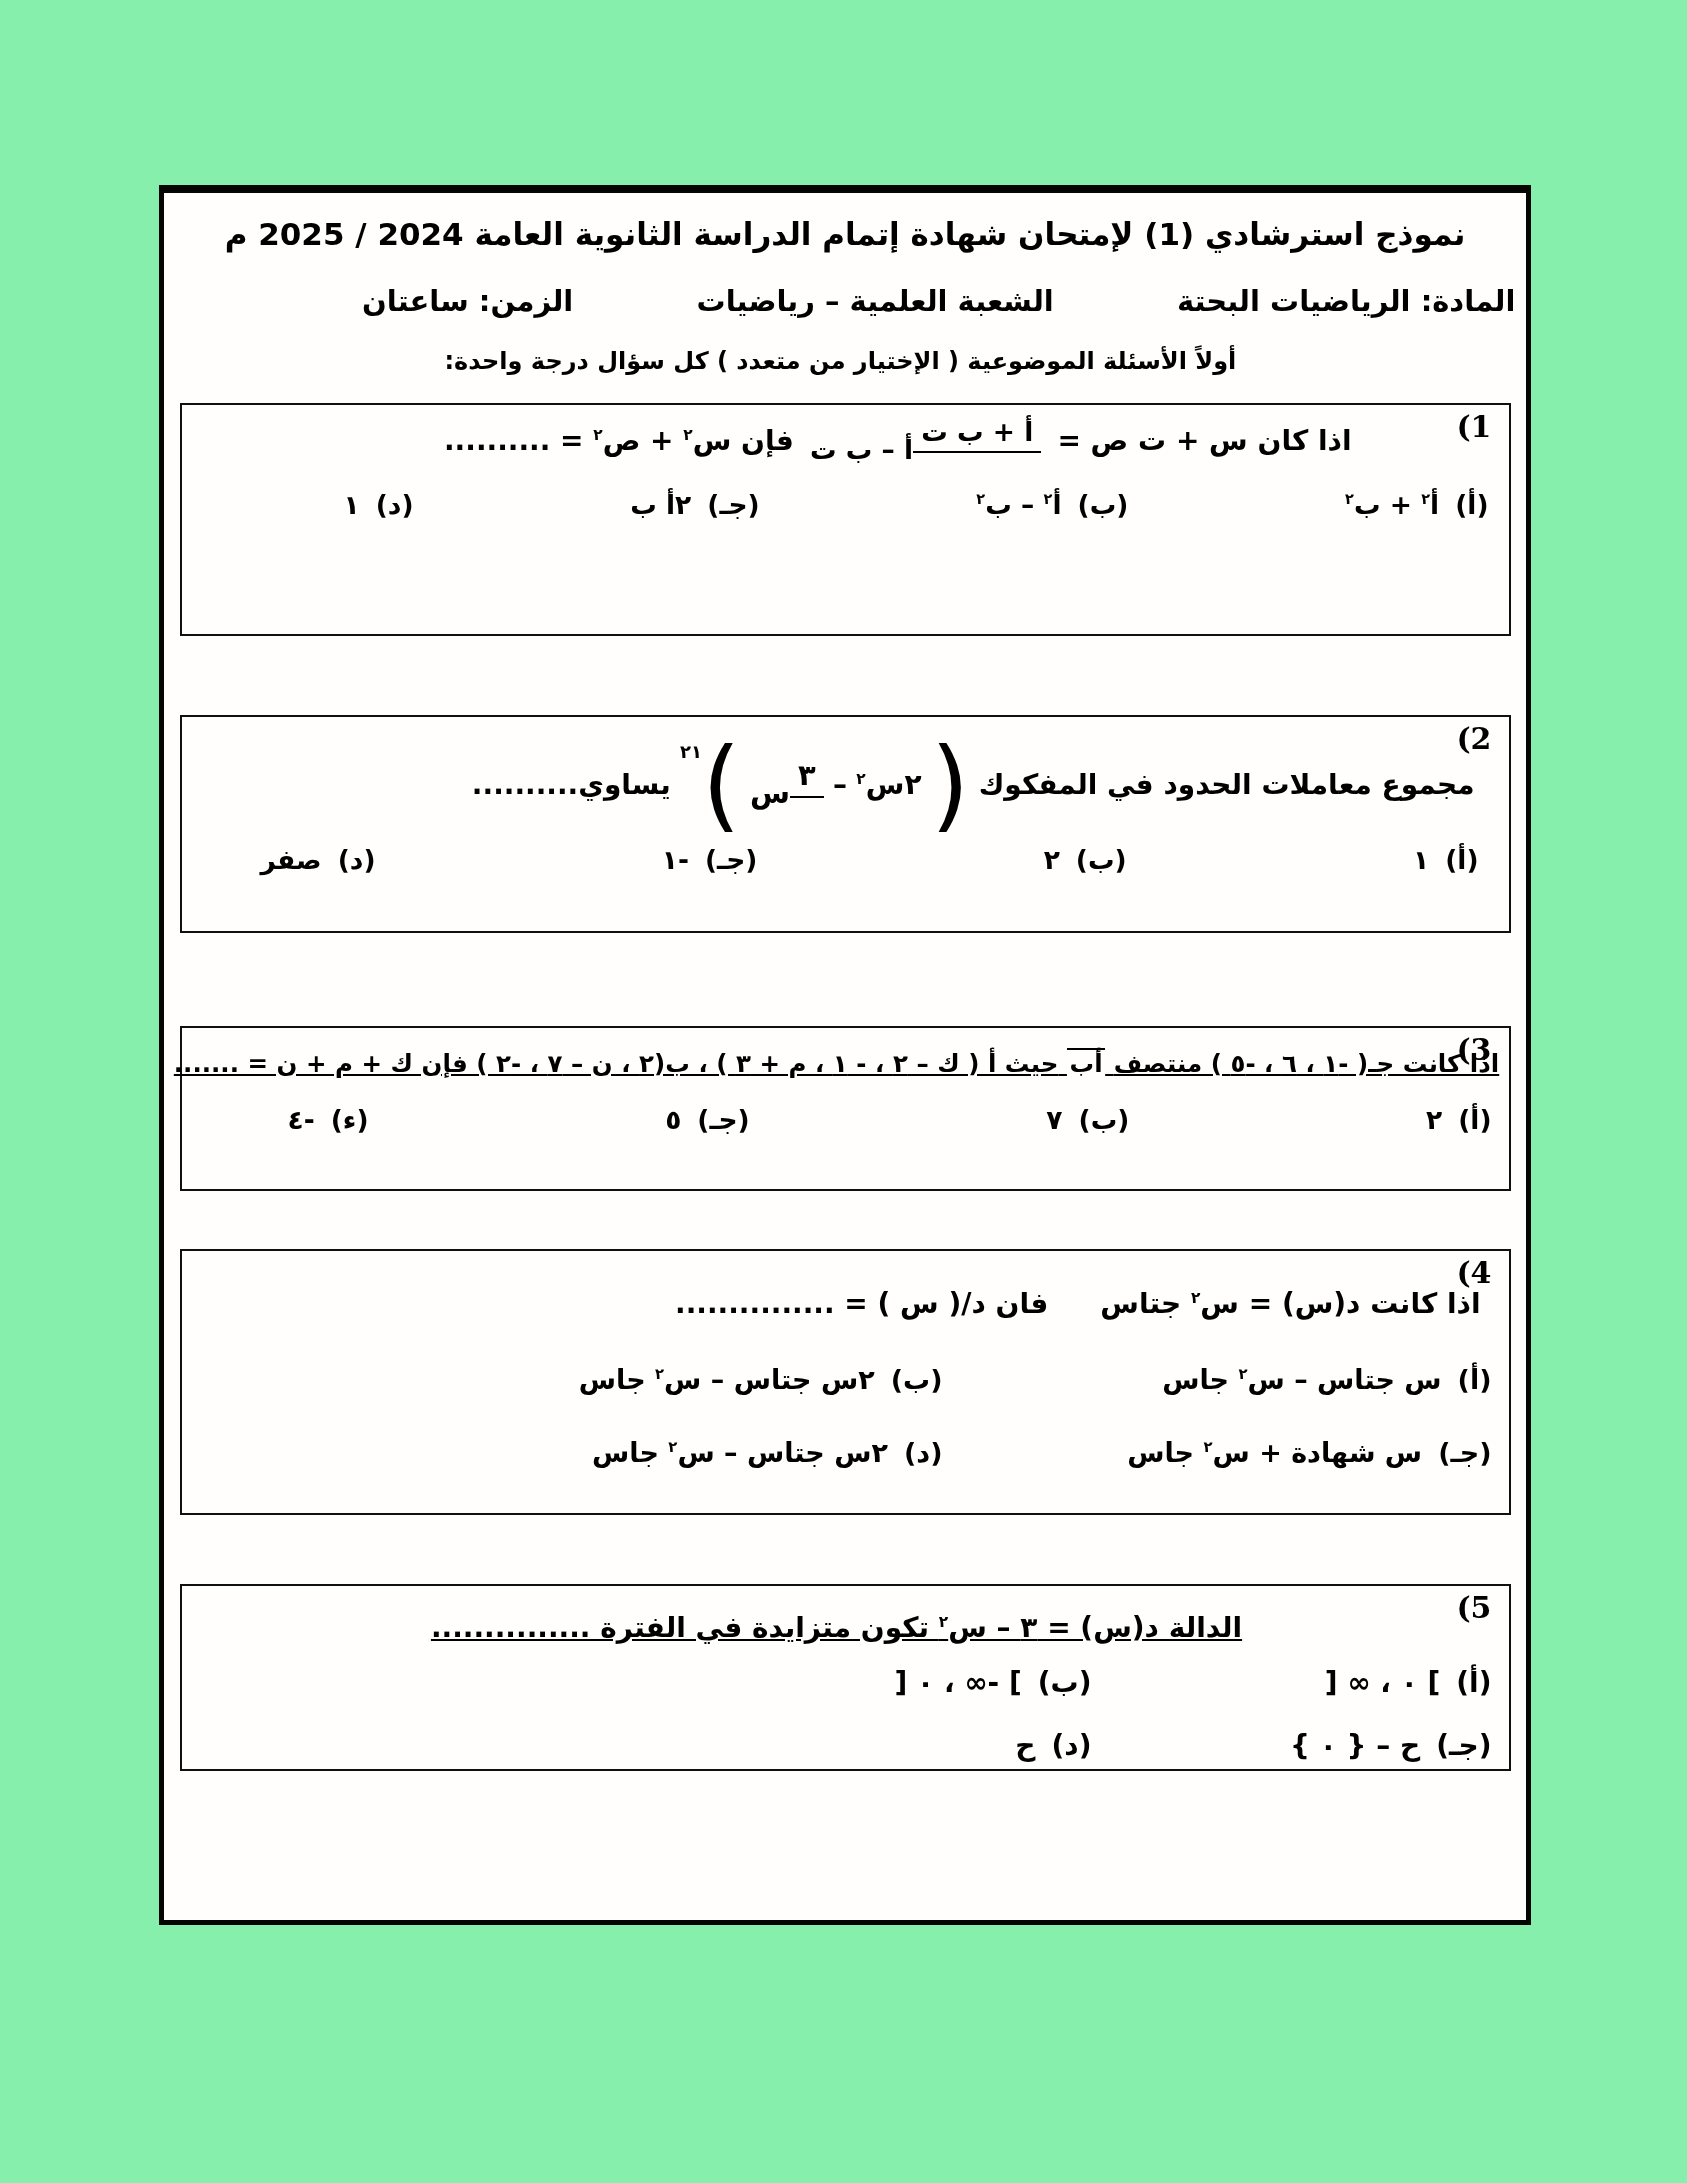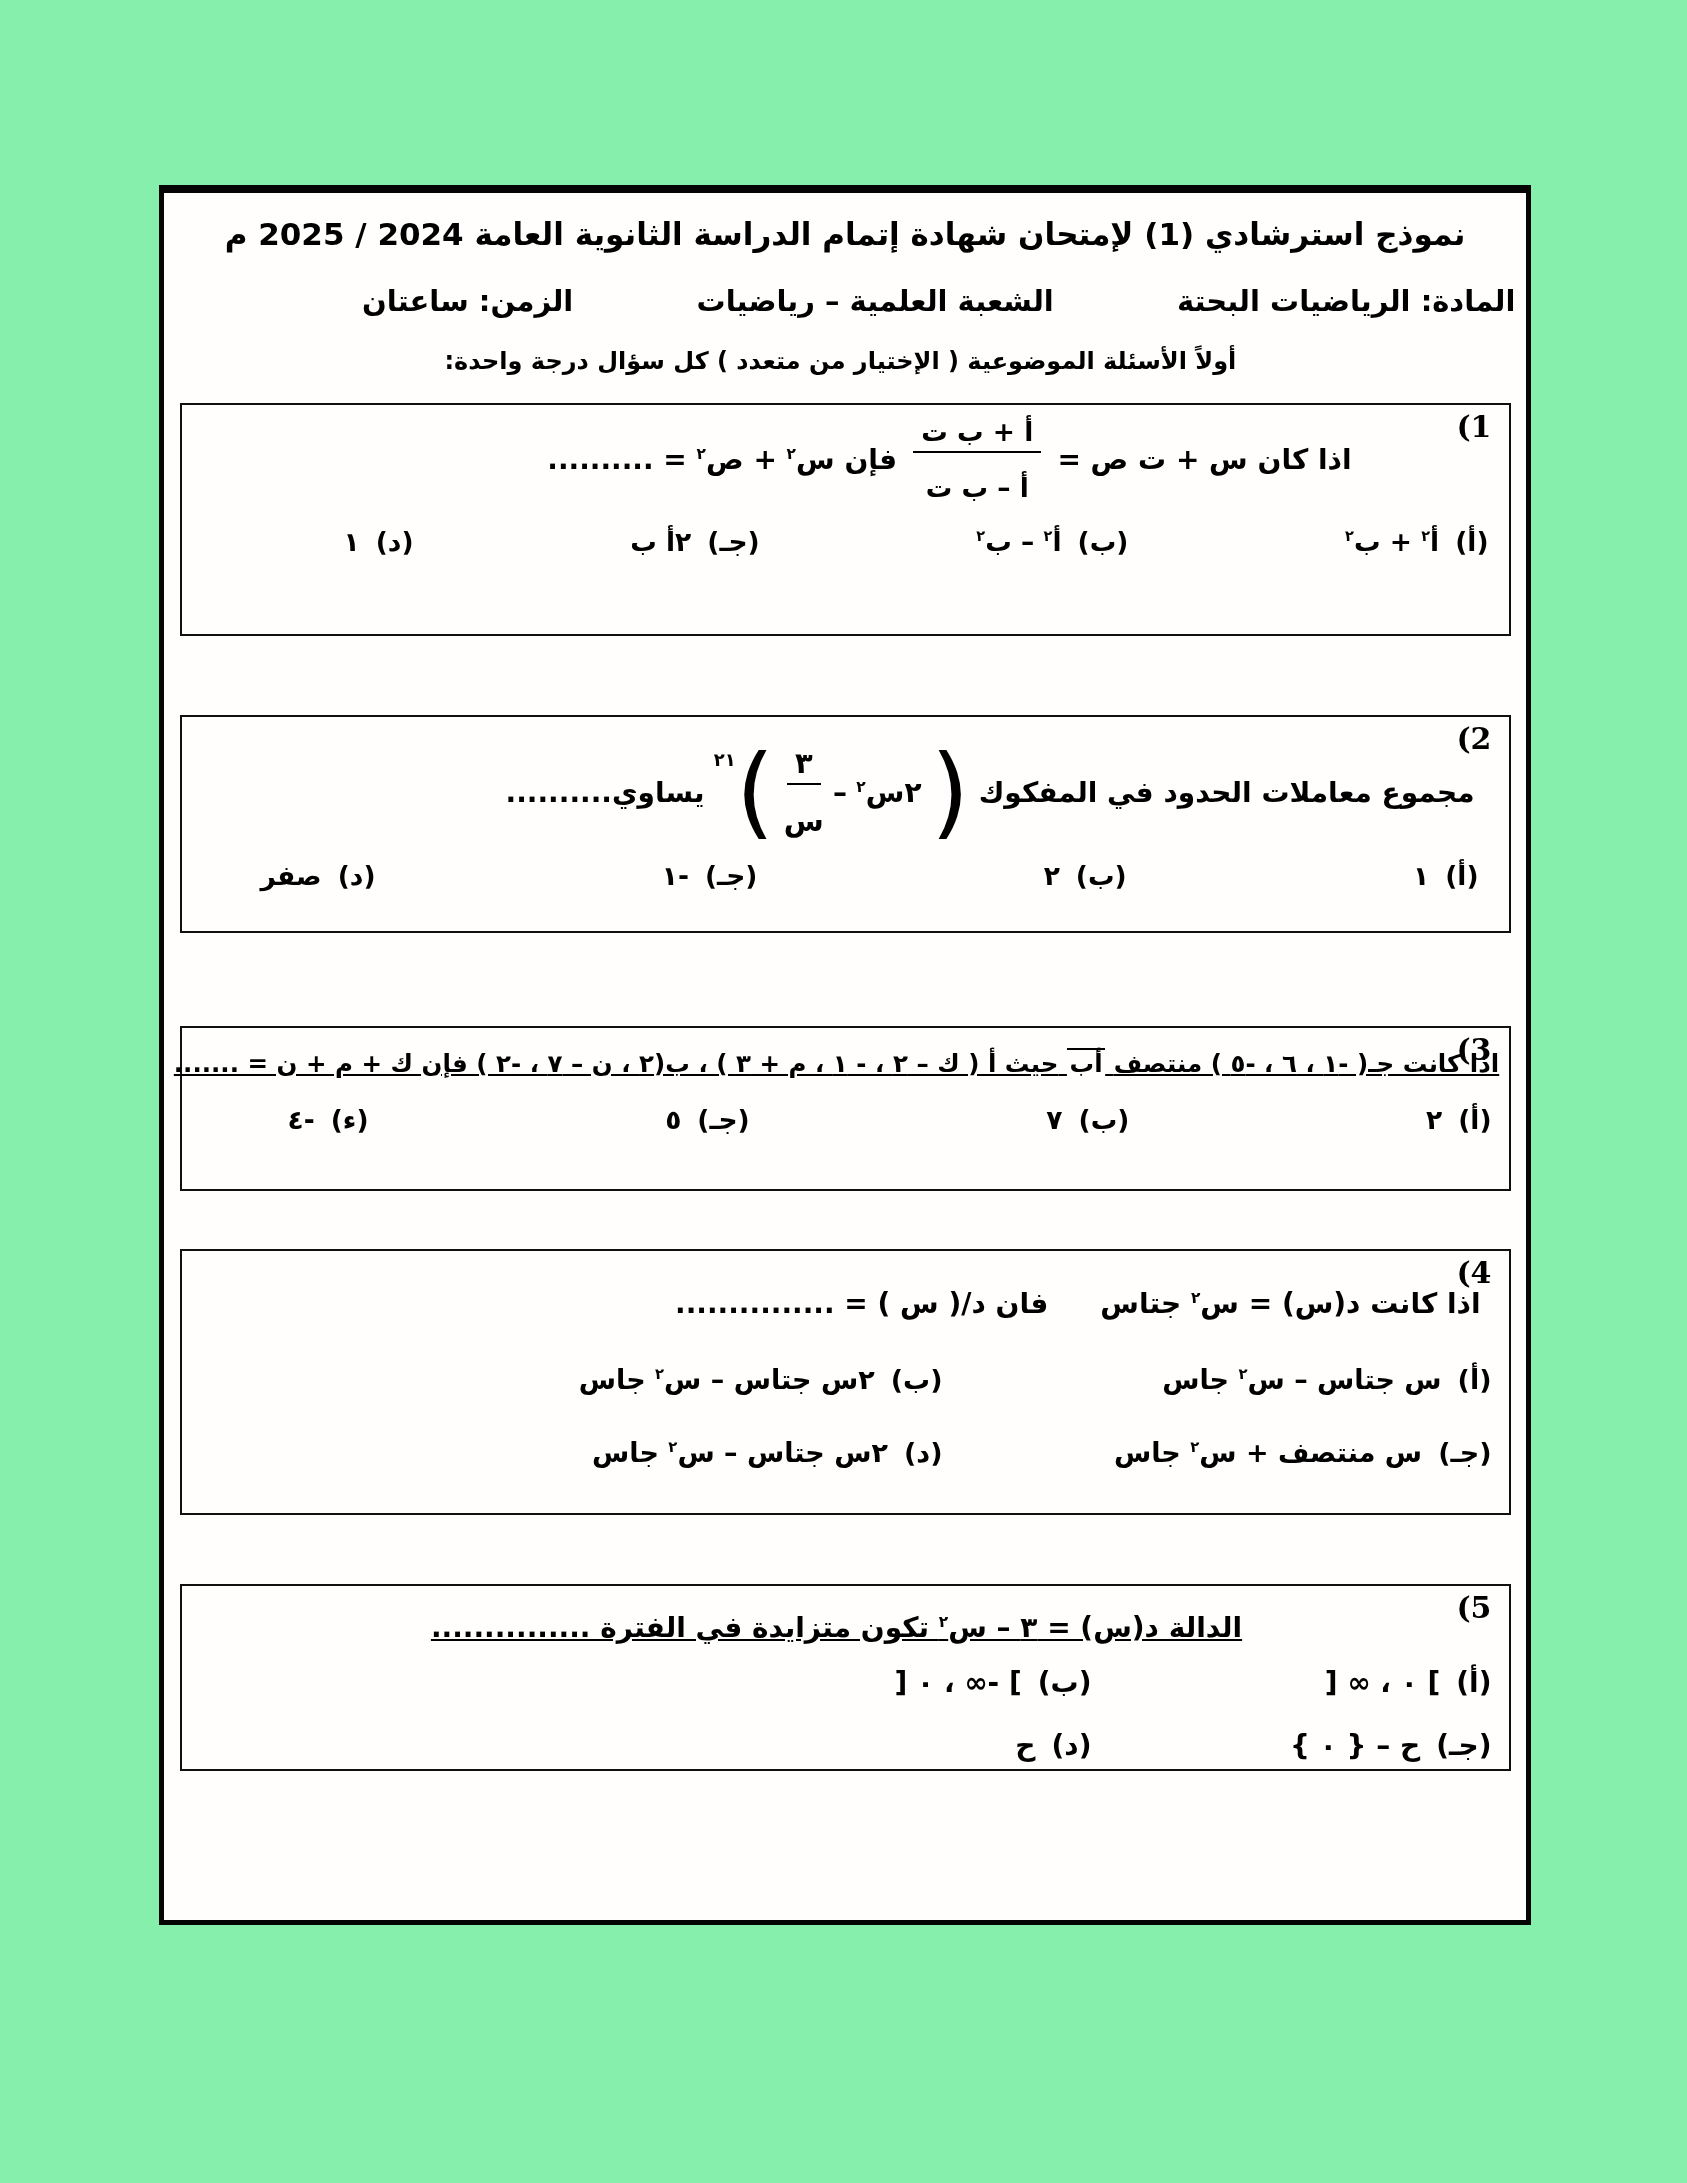--- a/index.html
+++ b/index.html
@@ -69,21 +69,21 @@
   }
   .q1 .row{margin:10.6px 157px 0 0;}
   .q2 .row{margin:28px 34px 0 0;gap:9.3px;}
   .q4 .row{margin:36px 28px 0 0;gap:52px;font-size:28px;}
   .stem-line{
     direction:rtl;text-align:center;white-space:nowrap;text-decoration:underline;
   }
   .q3 .stem-line{margin:20px 9.3px 0 0;font-size:24.5px;}
   .q5 .stem-line{margin:25px 17px 0 0;font-size:28px;}
   .frac{
-    display:inline-flex;flex-direction:column;align-items:center;
+    display:inline-flex;flex-direction:row;align-items:flex-start;
     vertical-align:middle;font-size:26.5px;line-height:1.25;
   }
   .frac .num{border-bottom:2.6px solid #000;padding:0 8px 2.6px;}
   .frac .den{padding-top:18px;}
   .q2 .frac{font-size:29px;}
   .bigparen{
     font-size:99px;line-height:0.8;font-weight:normal;
     direction:ltr;unicode-bidi:bidi-override;
   }
   .expgroup{display:inline-flex;align-items:flex-start;direction:ltr;}
@@ -227,21 +227,21 @@
         <span class="opt">
           <span>(أ)</span>
           <span><span>س جتاس – س</span><sup>٢</sup><span> جاس</span></span>
         </span>
         <span class="opt">
           <span>(ب)</span>
           <span><span>٢س جتاس – س</span><sup>٢</sup><span> جاس</span></span>
         </span>
         <span class="opt">
           <span>(جـ)</span>
-          <span><span>س منتصف + س</span><sup>٢</sup><span> جاس</span></span>
+          <span><span>س شهادة + س</span><sup>٢</sup><span> جاس</span></span>
         </span>
         <span class="opt">
           <span>(د)</span>
           <span><span>٢س جتاس – س</span><sup>٢</sup><span> جاس</span></span>
         </span>
       </div>
     </div>
 
     <div class="qbox q5">
       <span class="qnum">(5</span>

